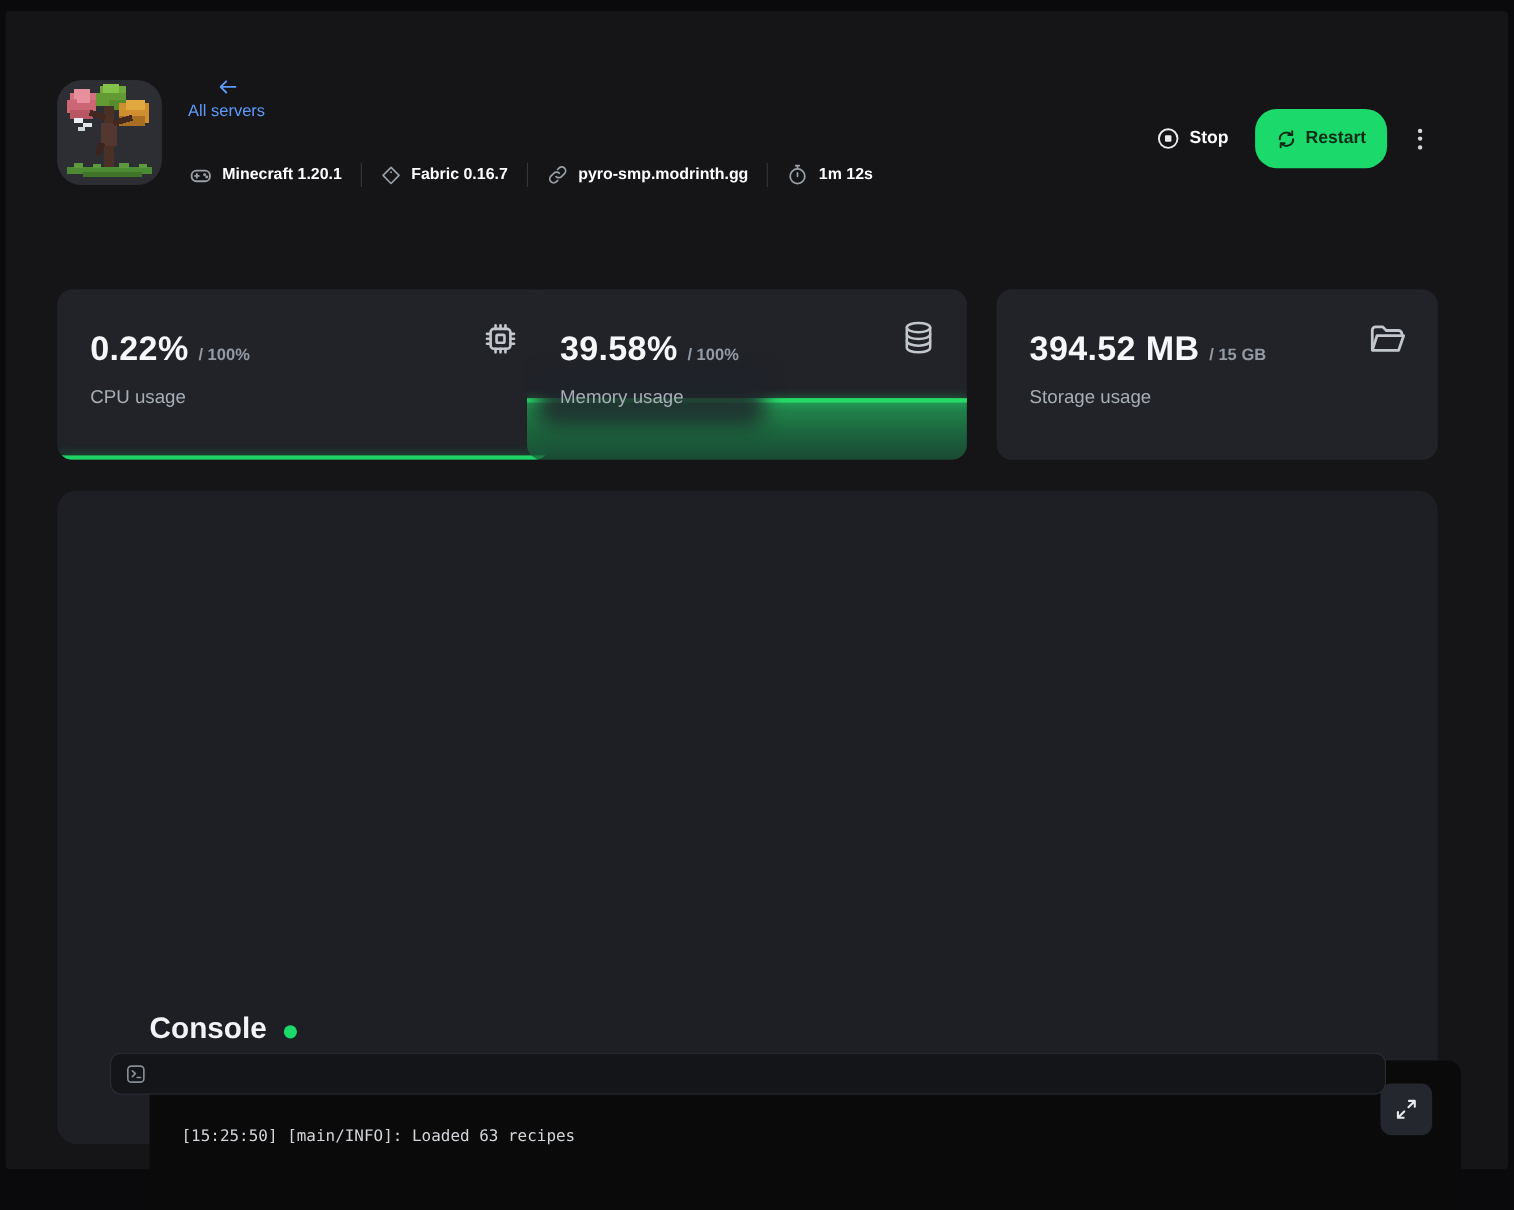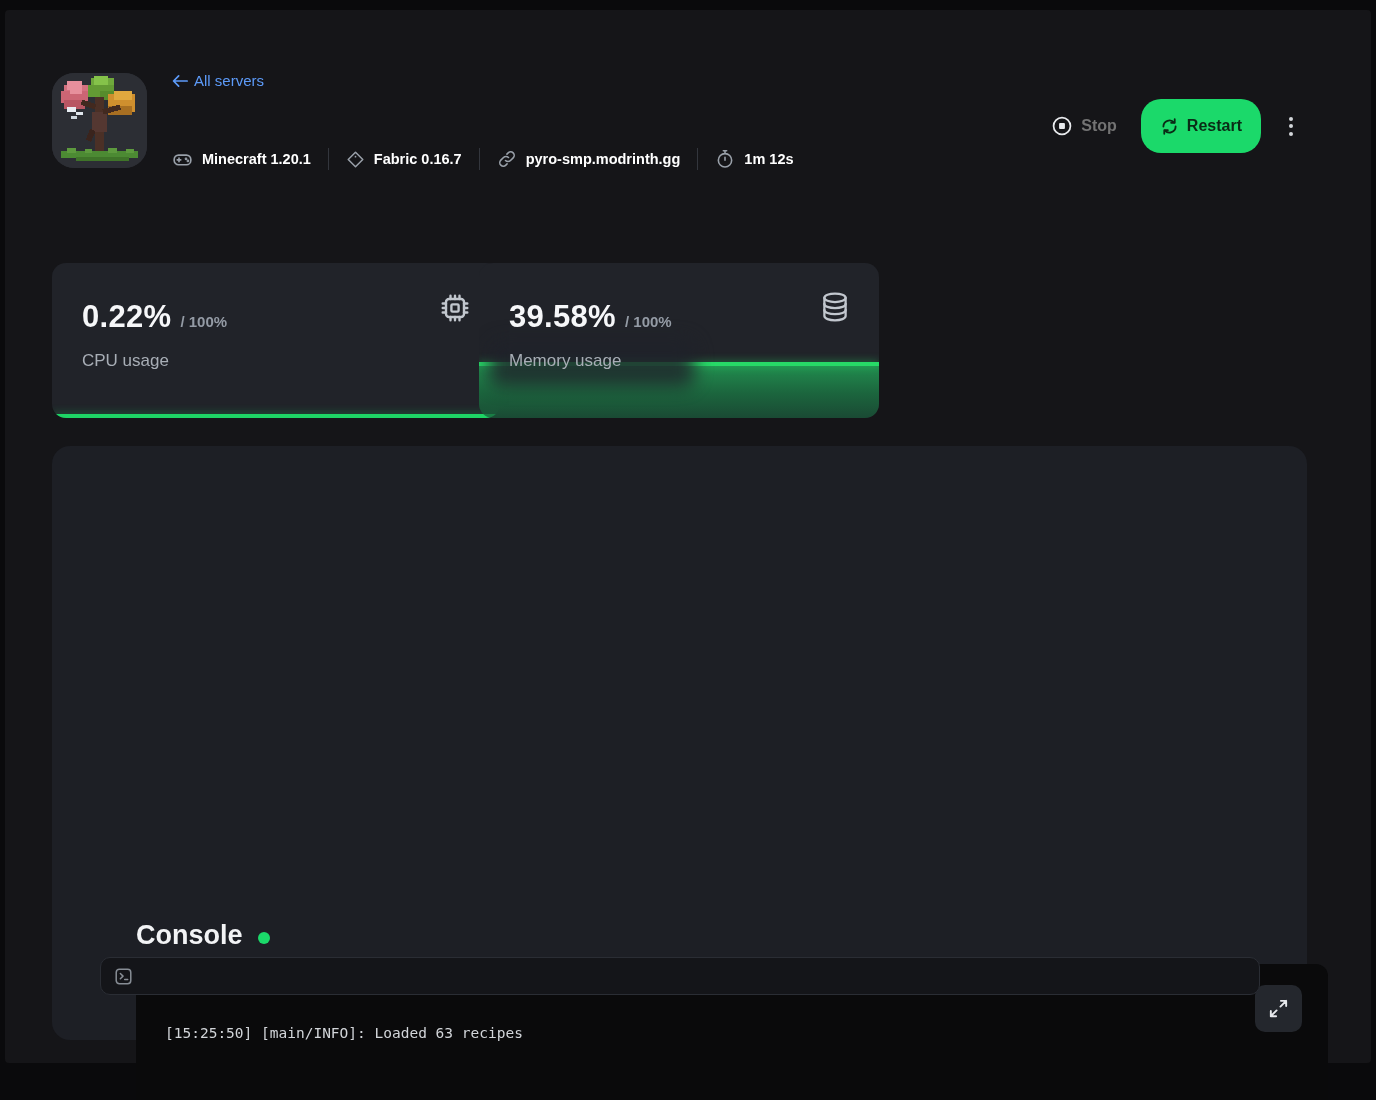--- a/index.html
+++ b/index.html
@@ -5,28 +5,28 @@
   * { margin:0; padding:0; box-sizing:border-box; }
   html,body { width:1376px; height:1100px; background:#0a0a0c; font-family:"Liberation Sans",sans-serif; }
   .stage { position:absolute; top:0; left:0; width:1376px; height:1100px; overflow:hidden; background:#0a0a0c; }
   .page { position:absolute; left:5px; top:10px; width:1366px; height:1053px; background:#151518; border-radius:4px; }
   .content { position:absolute; inset:0; }
 
   svg { display:block; }
 
   
   .server-icon { position:absolute; left:52px; top:73px; width:95px; height:95px; border-radius:22px; background:#2c2e34; overflow:hidden; }
-  .back-link { position:absolute; left:171px; top:72px; display:flex; align-items:center; gap:6px; color:#5d9bf9; font-size:15px; font-weight:500; cursor:pointer; }
+  .back-link { position:absolute; left:171px; top:72px; display:flex; align-items:center; gap:6px; color:#5d9bf9; font-size:15px; font-weight:500; cursor:pointer;flex-direction:column; }
   .page-title { position:absolute; left:170px; top:96px; color:#f4f5f7; font-size:34px; font-weight:700; letter-spacing:.2px; }
   .meta-row { position:absolute; left:172px; top:148px; display:flex; align-items:center; gap:17px; color:#ffffff; font-size:14.5px; font-weight:600; }
   .meta-item { display:flex; align-items:center; gap:9px; }
   .meta-item svg { stroke:#99a0a9; }
   .meta-sep { width:1px; height:22px; background:#33363d; }
   .header-controls { position:absolute; top:99px; right:79px; display:flex; align-items:center; gap:24px; }
-  .stop-btn { display:flex; align-items:center; gap:8px; color:#737373; font-size:16px; font-weight:700; cursor:pointer; }
+  .stop-btn { display:flex; align-items:center; gap:8px; color:#ffffff; font-size:16px; font-weight:700; cursor:pointer; }
   .restart-btn { display:flex; align-items:center; gap:8px; background:#1bd96a; color:#0a2b16; font-size:16px; font-weight:700; border:none; border-radius:20px; height:54px; padding:0 19px; cursor:pointer; }
   .kebab { display:flex; flex-direction:column; gap:3.5px; padding:4px; cursor:pointer; }
   .kebab i { width:4px; height:4px; border-radius:50%; background:#d3d6da; }
 
   
   .tabbar { position:absolute; left:52px; top:197px; display:inline-flex; align-items:center; background:#212429; border-radius:21px; padding:3px; height:41px; }
   .tab { padding:0 23px; height:35px; line-height:35px; border-radius:18px; color:#ced2d7; font-size:14.5px; font-weight:700; cursor:pointer; }
   .tab.active { background:#143826; border:1px solid #1d5234; color:#2cd67e; line-height:33px; }
 
   
@@ -202,20 +202,33 @@
       <div class="cicon">
         <svg width="34" height="34" viewBox="0 0 24 24" fill="none" stroke-width="1.6" stroke-linecap="round">
           <ellipse cx="12" cy="5.5" rx="7.5" ry="3"></ellipse>
           <path d="M4.5 5.5v4.3c0 1.66 3.36 3 7.5 3s7.5-1.34 7.5-3V5.5"></path>
           <path d="M4.5 9.8v4.3c0 1.66 3.36 3 7.5 3s7.5-1.34 7.5-3V9.8"></path>
           <path d="M4.5 14.1v4.3c0 1.66 3.36 3 7.5 3s7.5-1.34 7.5-3v-4.3"></path>
         </svg>
       </div>
     </div>
 
+    <div class="card c3">
+      <div class="valrow">
+        <span class="value">394.52 MB</span>
+        <span class="limit">/ 15 GB</span>
+      </div>
+      <div class="label">Storage usage</div>
+      <div class="cicon">
+        <svg width="38" height="38" viewBox="0 0 24 24" fill="none" stroke-width="1.6" stroke-linecap="round" stroke-linejoin="round">
+          <path d="M3.5 17.5V6.5a2 2 0 0 1 2-2h4l2 2.1h7a2 2 0 0 1 2 2v1"></path>
+          <path d="M6.2 9.6h15.3L18.6 18H3.5z"></path>
+        </svg>
+      </div>
+    </div>
 
     <div class="console-card">
       <div class="console-title">
         <span class="t">Console</span>
         <span class="status-dot"></span>
       </div>
 
       <div class="log-box">
         <div class="log-lines">
           <div>[15:25:50] [main/INFO]: Loaded 63 recipes</div>

